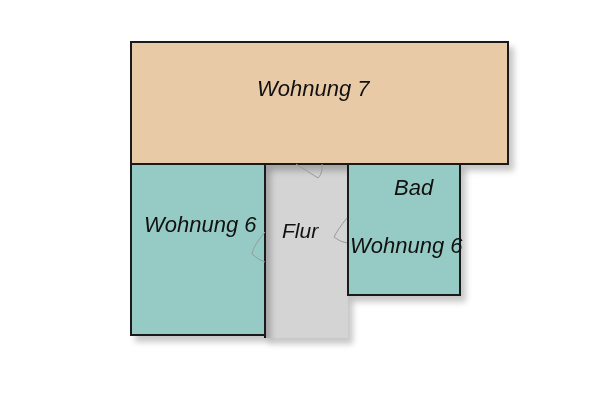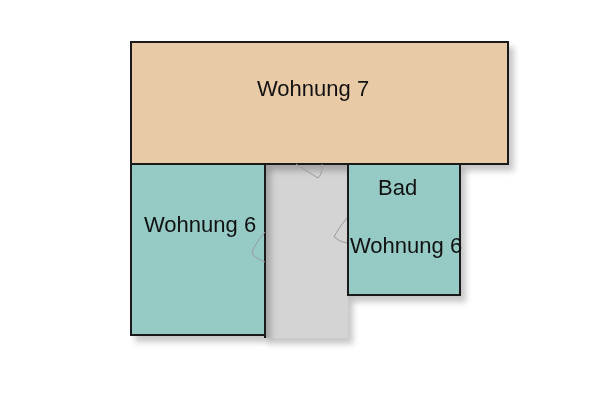--- a/index.html
+++ b/index.html
@@ -16,49 +16,51 @@
       width: 600px;
       height: 400px;
     }
     .room {
       position: absolute;
       box-sizing: border-box;
       box-shadow: 5px 6px 6px rgba(0,0,0,0.22);
     }
     .label {
       position: absolute;
+      font-style: italic;
       color: #111111;
       font-size: 22px;
       line-height: 27px;
       white-space: nowrap;
     }
     .door {
       position: absolute;
       pointer-events: none;
     }
   </style>
 </head>
 <body>
 
 <div class="plan">
 
   <div class="room" style="left:264px; top:163px; width:84px; height:175px; background:#d4d4d4; border-left:2px solid #1a1a1a;">
   </div>
+  <span class="label" style="left:282px; top:217px; font-size:21px;">Flur</span>
 
   <div class="room" style="left:130px; top:41px; width:379px; height:124px; background:#e9caa6; border:2px solid #1a1a1a;">
   </div>
   <span class="label" style="left:257px; top:75px;">Wohnung 7</span>
 
   <div class="room" style="left:130px; top:163px; width:136px; height:173px; background:#95cbc4; border:2px solid #1a1a1a;">
   </div>
   <span class="label" style="left:144px; top:211px;">Wohnung 6</span>
 
   <div class="room" style="left:347px; top:163px; width:114px; height:133px; background:#95cbc4; border:2px solid #1a1a1a;">
   </div>
-  <span class="label" style="left:350px; top:174px;padding-left:28px;">Bad</span>
+  <span class="label" style="left:366px; top:174px;padding-left:28px;">Bad</span>
   <span class="label" style="left:350px; top:232px;">Wohnung 6</span>
 
   <svg class="door" style="left:290px; top:163px;" width="40" height="22" viewBox="0 0 40 22">
     <path d="M6 1 L28 15 Q33 10 32 1" fill="none" stroke="#9a9a9a" stroke-width="1"></path>
   </svg>
 
   <svg class="door" style="left:248px; top:228px;" width="20" height="38" viewBox="0 0 20 38">
     <path d="M17 4 Q5 18 4 26 Q10 32 17 34" fill="none" stroke="#9a9a9a" stroke-width="1"></path>
   </svg>
 

